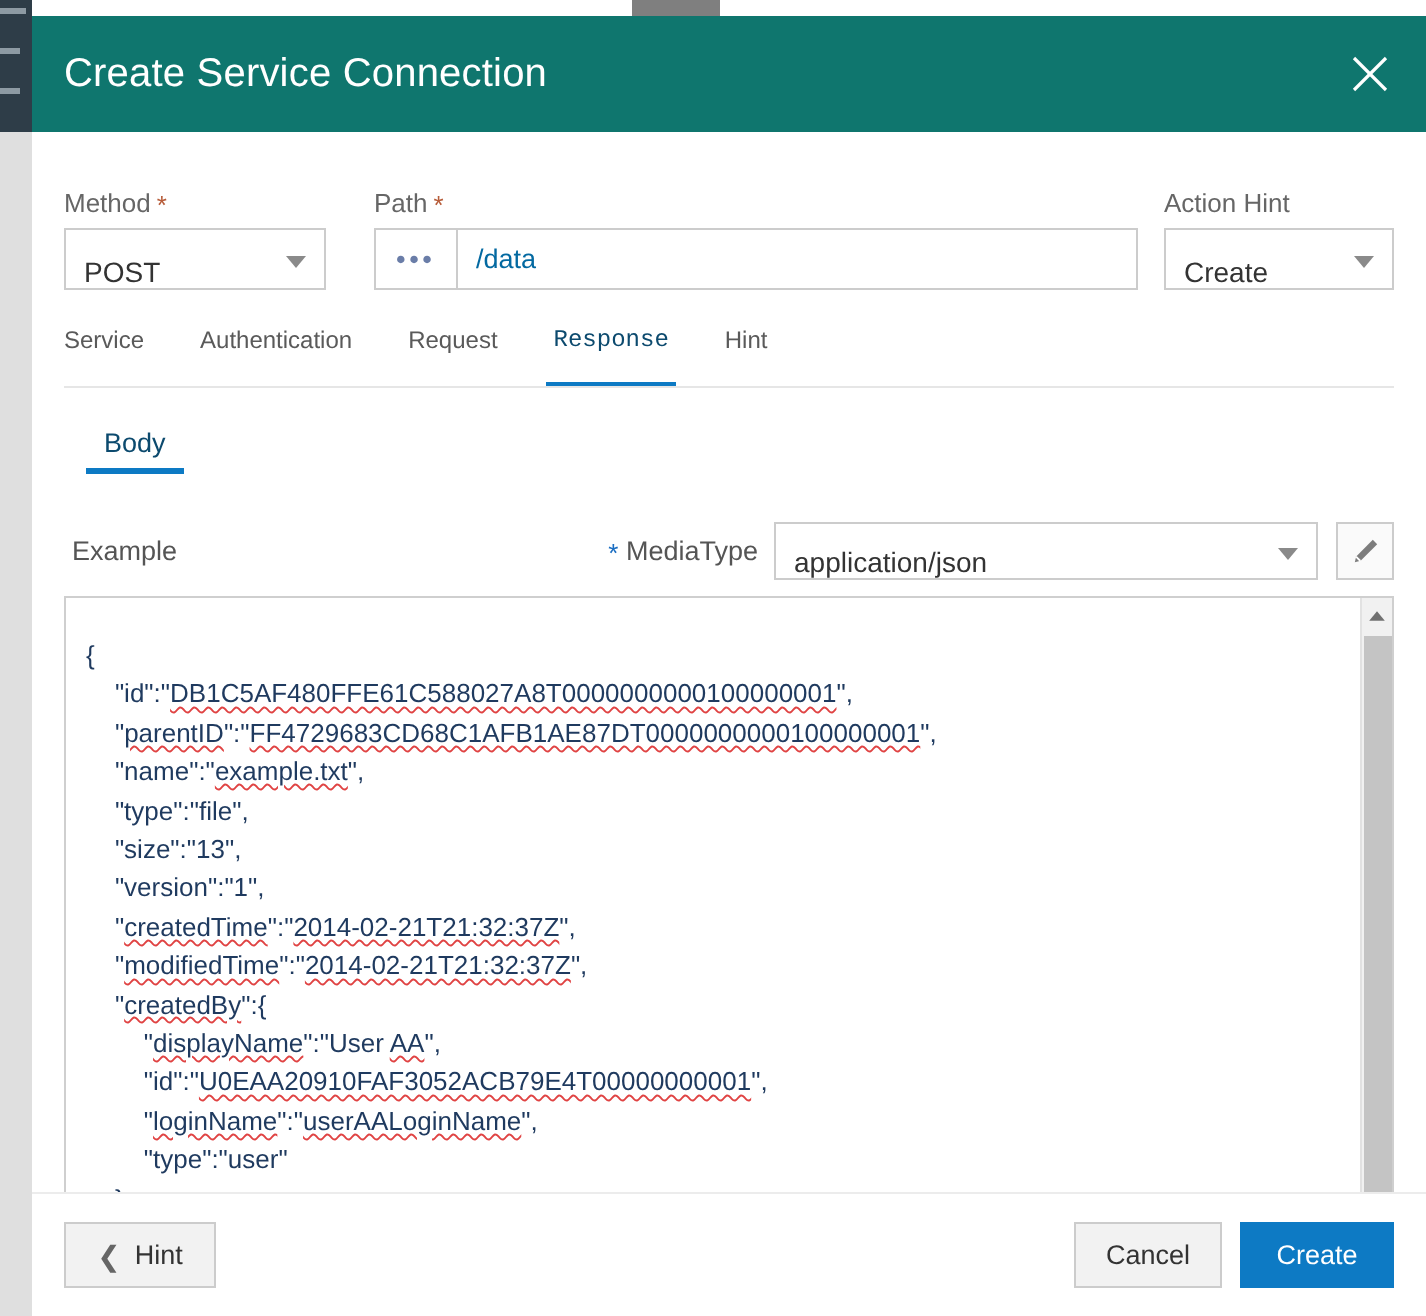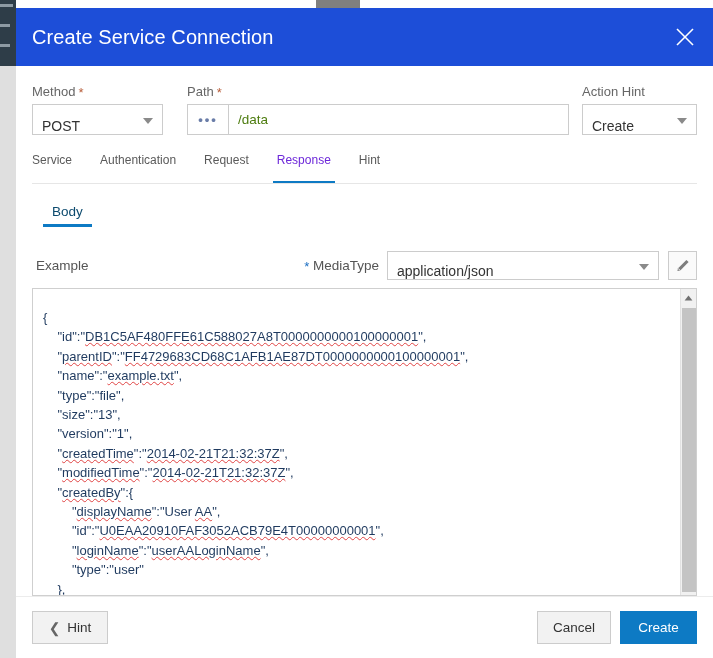--- a/index.html
+++ b/index.html
@@ -66,21 +66,21 @@
     width: 697px;
     height: 650px;
     background: #ffffff;
     box-sizing: border-box;
   }
 
   
   .titlebar {
     position: relative;
     height: 58px;
-    background: #1d4ed8;
+    background: #0f766e;
     display: flex;
     align-items: center;
   }
   .titlebar .title {
     color: #ffffff;
     font-size: 20px;
     font-weight: 400;
     margin-left: 16px;
     letter-spacing: .1px;
   }
@@ -94,21 +94,21 @@
     display: flex;
     align-items: center;
     justify-content: center;
     cursor: pointer;
   }
   .close-btn svg { display: block; }
 
   
   .dlg-body {
     position: relative;
-    padding: 2px 16px;
+    padding: 12px 16px;
     box-sizing: border-box;
   }
 
   
   .fields-row {
     display: flex;
     align-items: flex-end;
     padding-top: 16px;
     position: relative;
   }
@@ -180,21 +180,21 @@
     font-size: 13px;
     line-height: 8px;
     font-weight: bold;
   }
   .path-input {
     flex: 1;
     border: none;
     outline: none;
     font-family: "Liberation Sans", sans-serif;
     font-size: 13.5px;
-    color: #4d7c0f;
+    color: #0369a1;
     padding-left: 9px;
     background: transparent;
   }
 
   #field-path { margin-left: 24px; }
   #field-action { margin-left: auto; }
   #field-action .select-box { width: 115px; }
 
   
   .tabs {
@@ -205,21 +205,21 @@
   }
   .tab {
     font-size: 12px;
     color: #5a5a5a;
     padding: 0 0 7px 0;
     margin-right: 28px;
     cursor: pointer;
     position: relative;
     white-space: nowrap;
   }
-  .tab.active { color: #6d28d9; }
+  .tab.active { color: #0c4a6e; font-family: Liberation Mono, monospace; }
   .tab.active::after {
     content: "";
     position: absolute;
     left: -4px; right: -4px;
     bottom: 0;
     height: 2px;
     background: #0d7ac4;
   }
 
   

